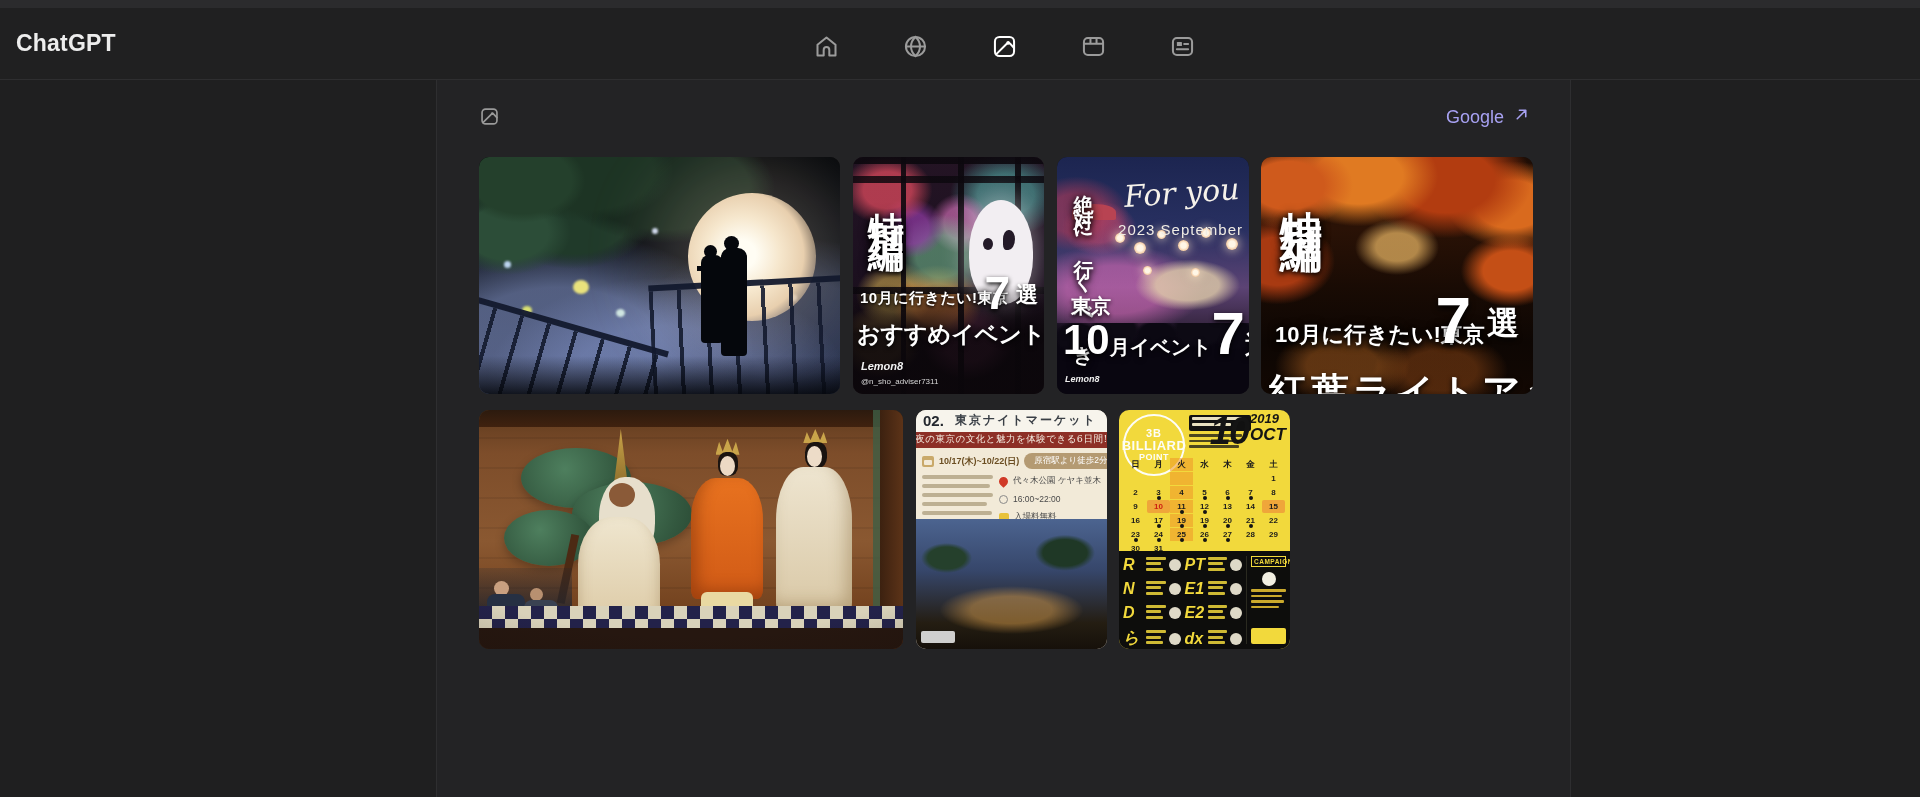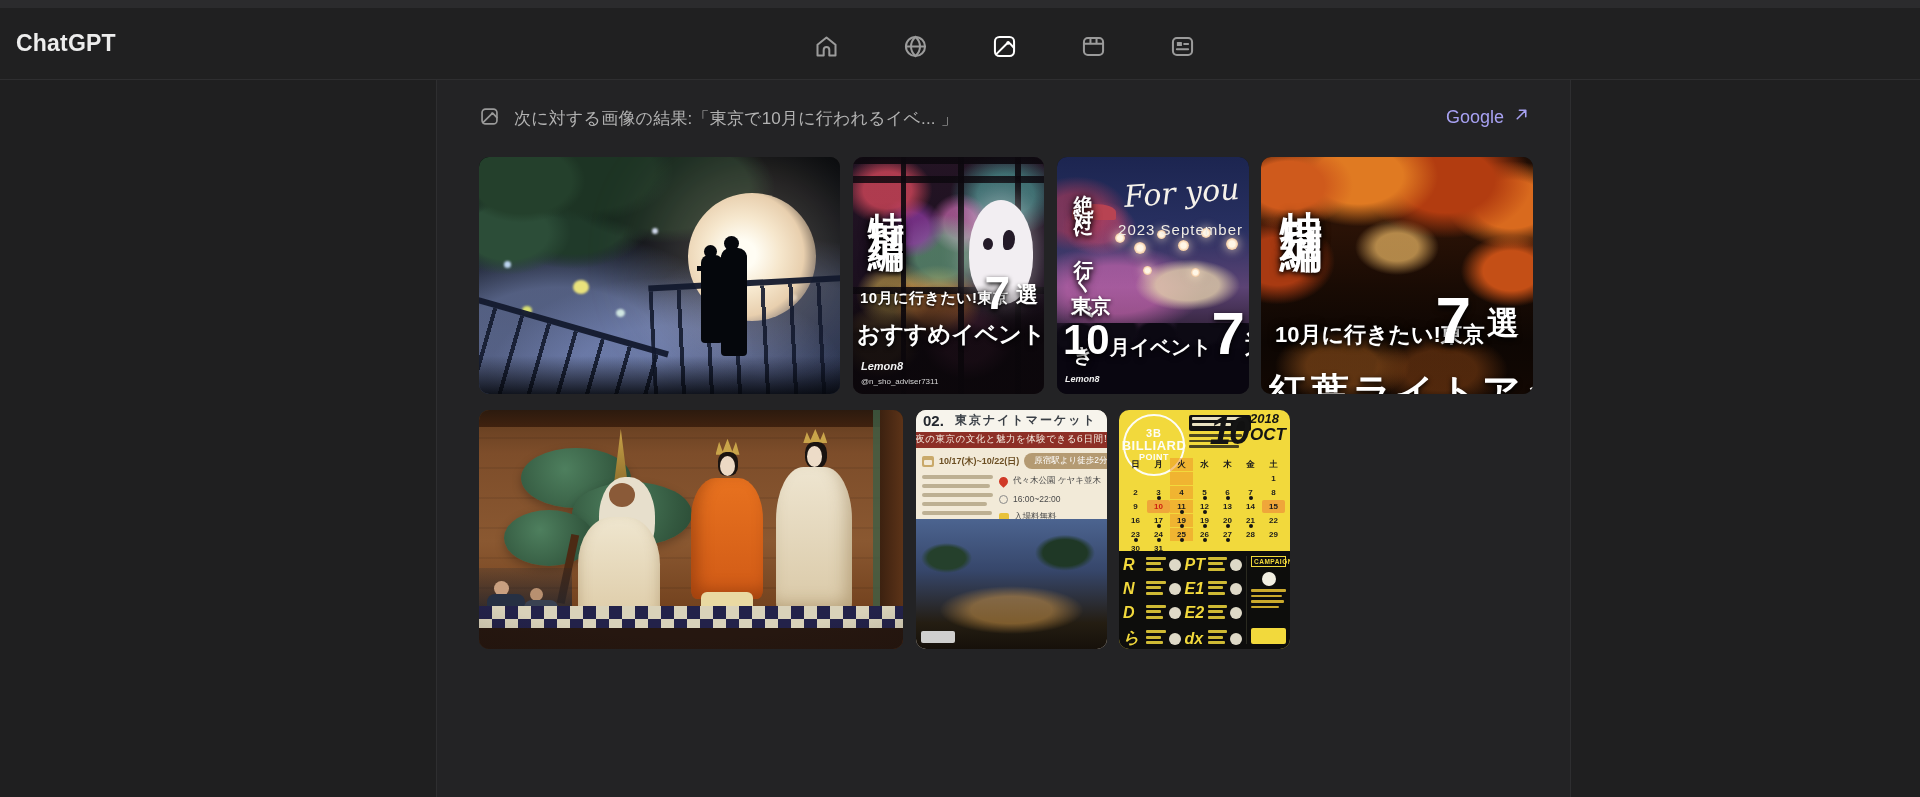--- a/index.html
+++ b/index.html
@@ -311,21 +311,20 @@
   <div class="panel">
 
     <div class="caption-row">
       <span>
         <svg viewBox="0 0 24 24" fill="none" stroke="currentColor" stroke-width="1.9" stroke-linecap="round" stroke-linejoin="round" width="21" height="21">
             <rect x="3.5" y="3.5" width="17" height="17" rx="4"></rect>
             <circle cx="15.2" cy="8.8" r="1.6" fill="currentColor" stroke="none"></circle>
             <path d="M4.5 19 14 9.5c.9-.9 2.1-.9 3 0l3.5 3.8"></path>
           </svg>
       </span>
-      <span class="caption-text">次に対する画像の結果:「東京で10月に行われるイベ... 」</span>
     </div>
 
     <div class="google-link">
       <span>Google</span>
       <span>
         <svg viewBox="0 0 24 24" fill="none" stroke="currentColor" stroke-width="2.2" stroke-linecap="round" stroke-linejoin="round" width="17" height="17">
             <path d="M6 18 18 6M9 6h9v9"></path>
           </svg>
       </span>
     </div>
@@ -490,21 +489,21 @@
           <i style="width:70%"></i>
         </div>
       <div class="t7-sub">
           <i style="width:95%"></i>
           <i style="width:85%"></i>
           <i style="width:90%"></i>
         </div>
       <div class="t7-month">
         <span class="t7-m10">10</span>
         <span class="t7-mr">
-          <span class="t7-yr">2018</span>
+          <span class="t7-yr">2019</span>
           <span class="t7-oct">OCT</span>
         </span>
       </div>
       <div class="t7-grid">
           <div class="cal-c hdr">日</div>
           <div class="cal-c hdr">月</div>
           <div class="cal-c hdr tue">火</div>
           <div class="cal-c hdr">水</div>
           <div class="cal-c hdr">木</div>
           <div class="cal-c hdr">金</div>

